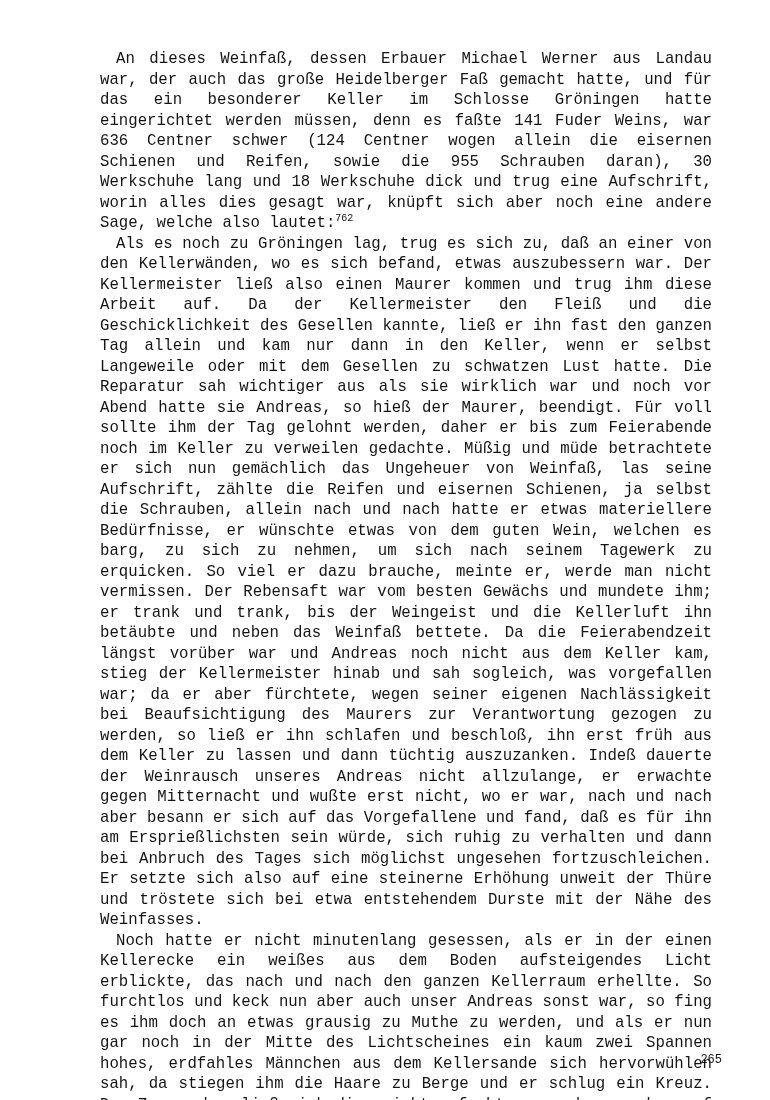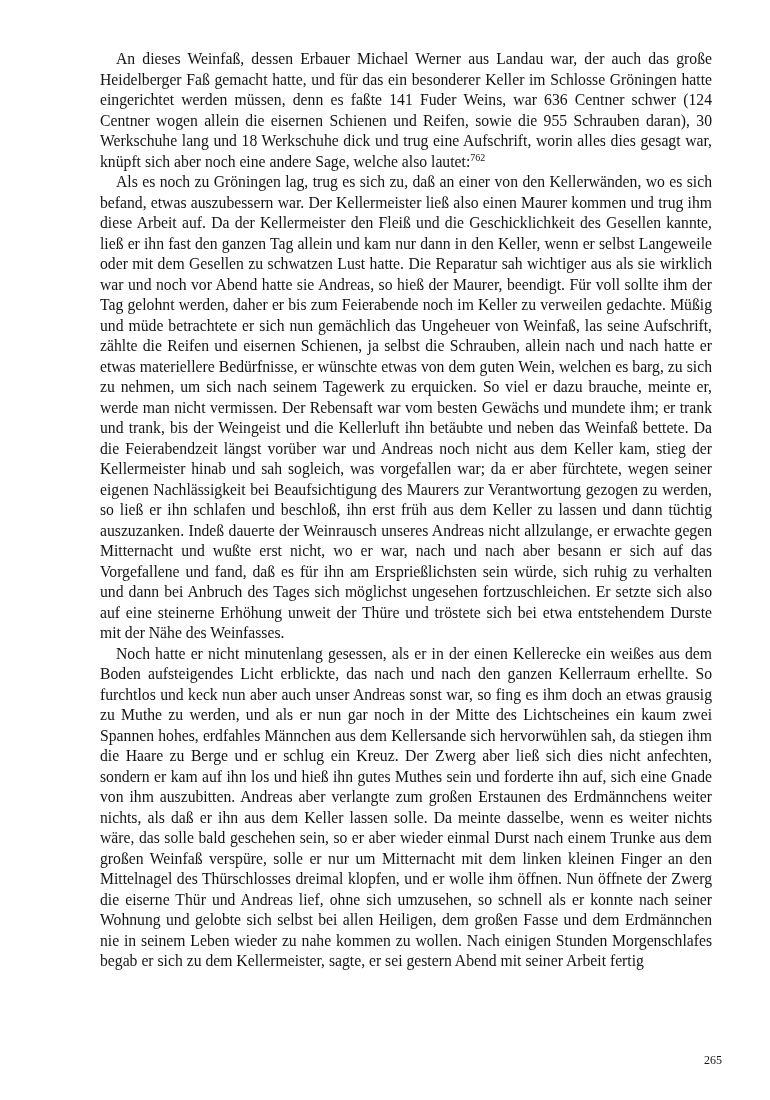--- a/index.html
+++ b/index.html
@@ -5,21 +5,21 @@
   html, body {
     margin: 0;
     padding: 0;
     background: #ffffff;
   }
   .page {
     position: relative;
     width: 770px;
     height: 1100px;
     background: #ffffff;
-    font-family: Liberation Serif, serif;
+    font-family: Liberation Mono, monospace;
     color: #141414;
     overflow: hidden;
   }
   .text-block {
     position: absolute;
     left: 100px;
     top: 49px;
     width: 612px;
     font-size: 15.7px;
     line-height: 20.5px;

